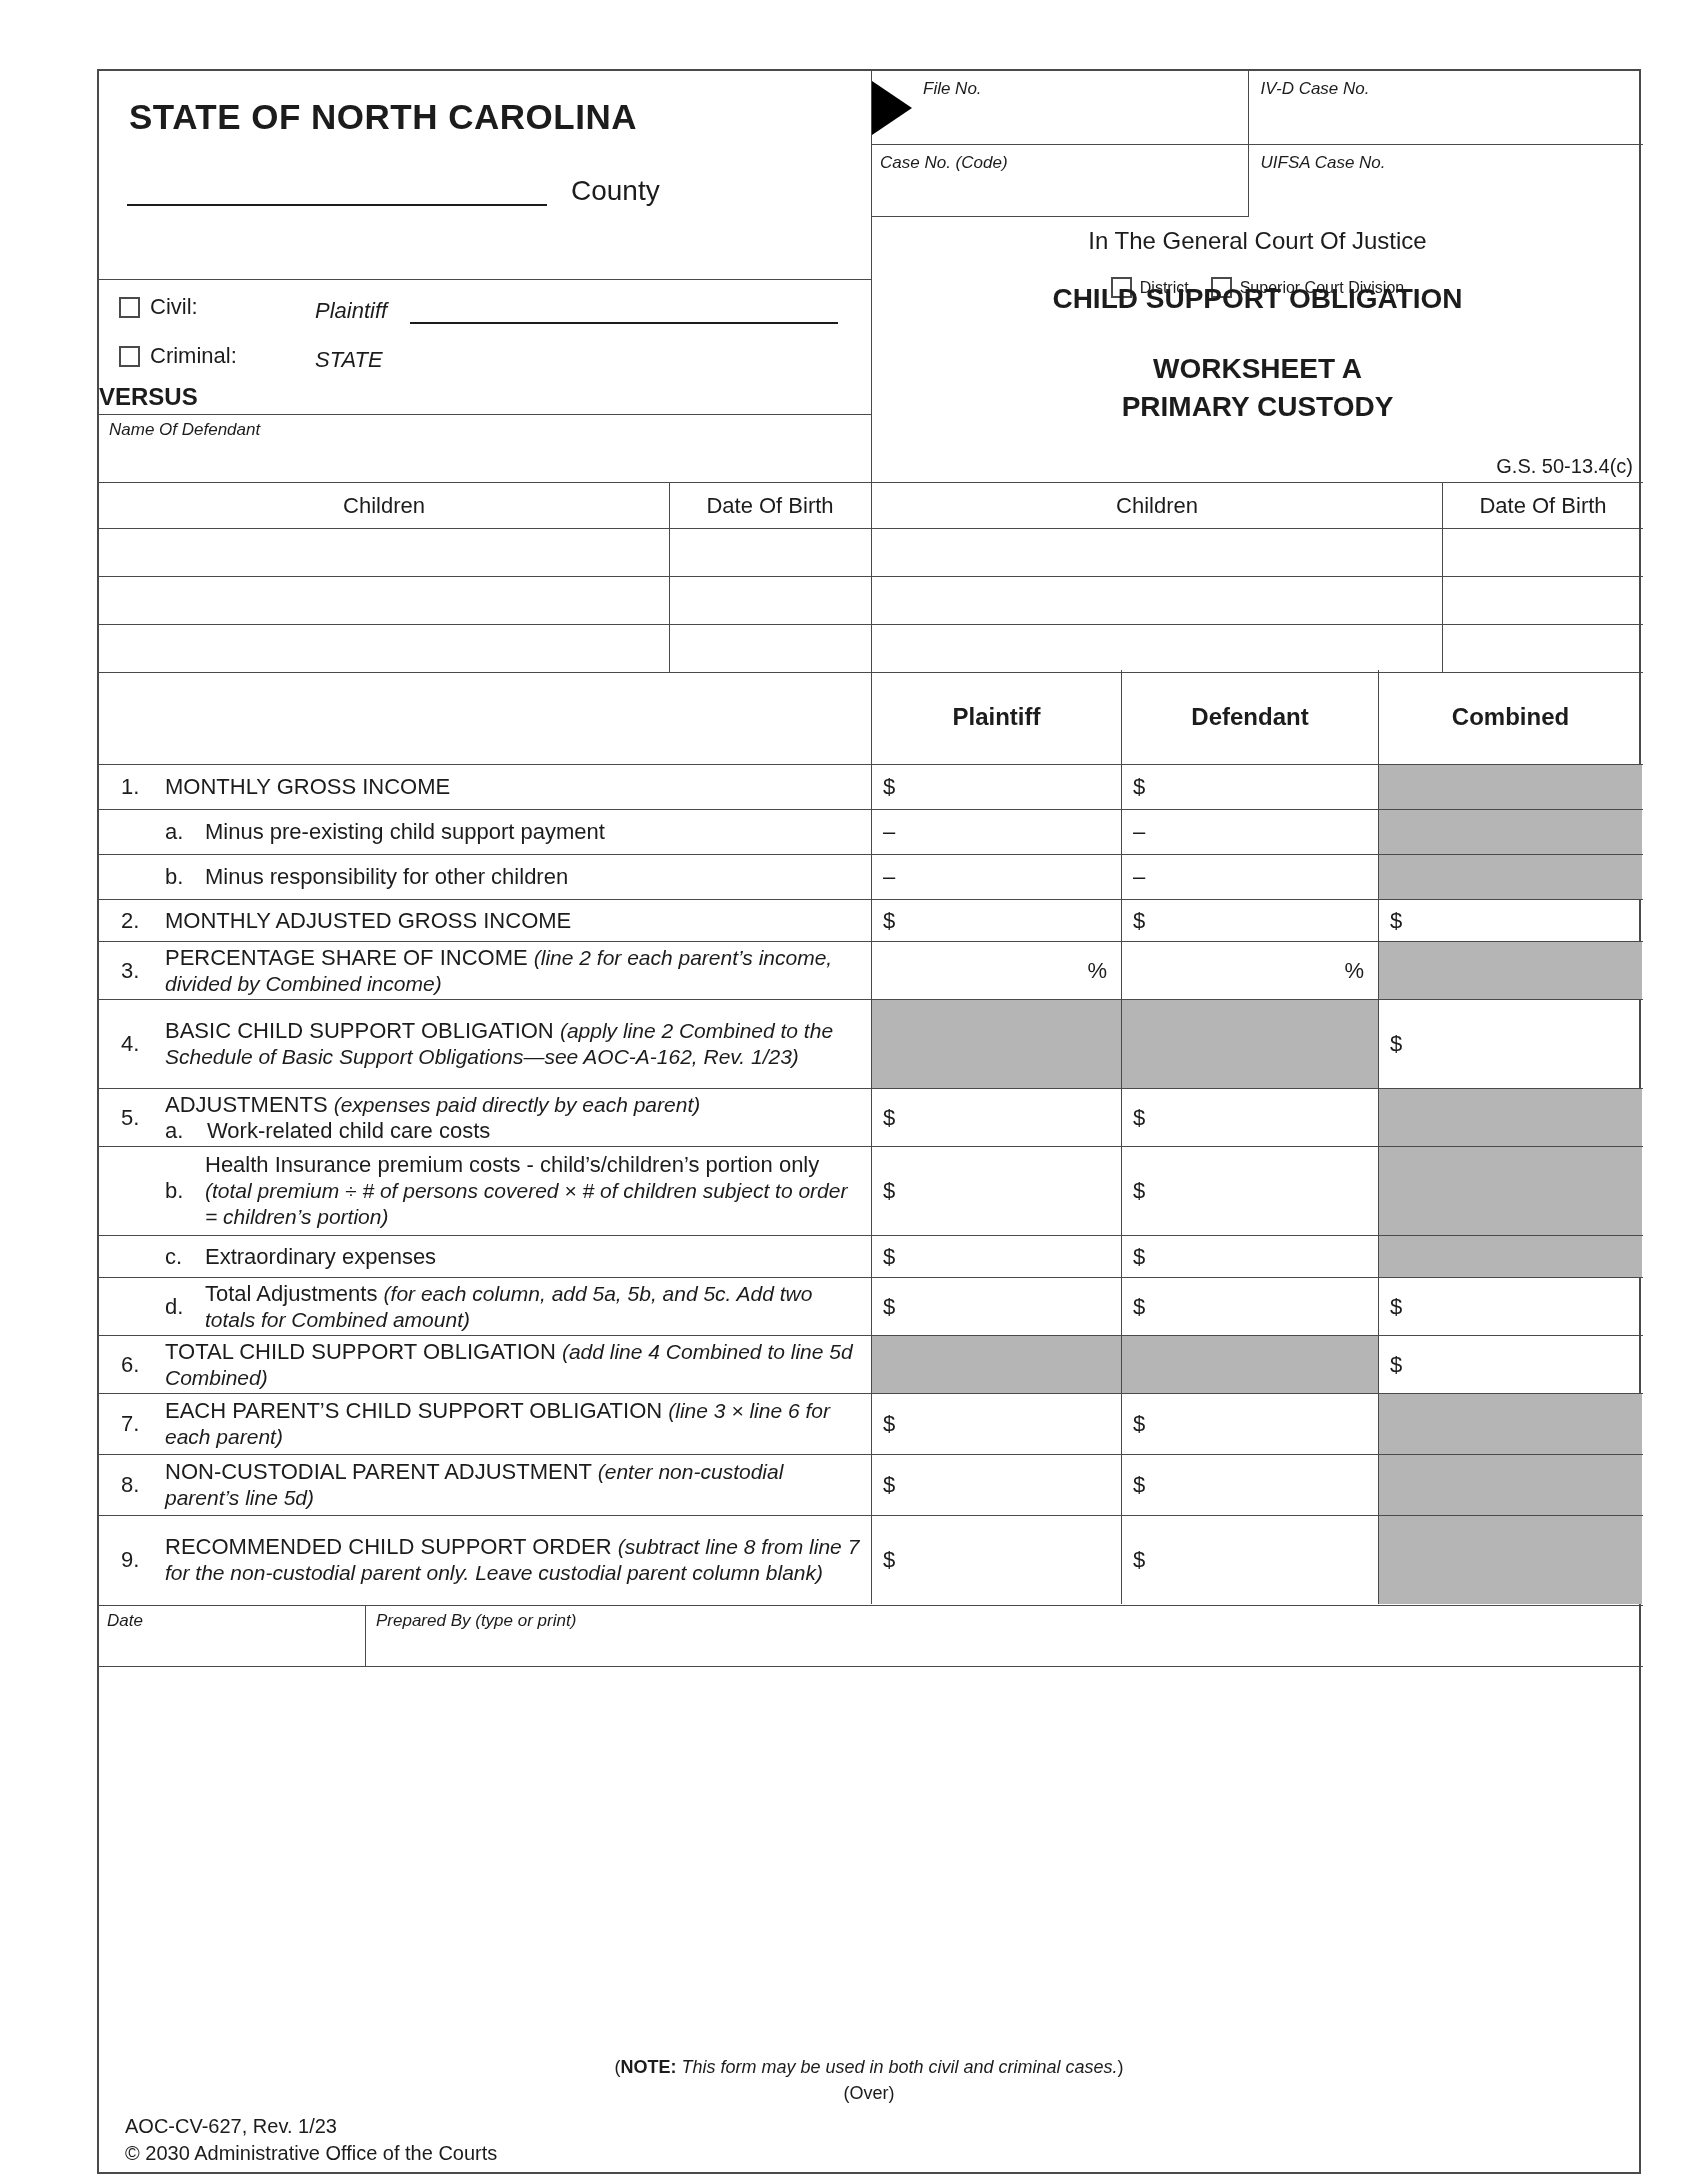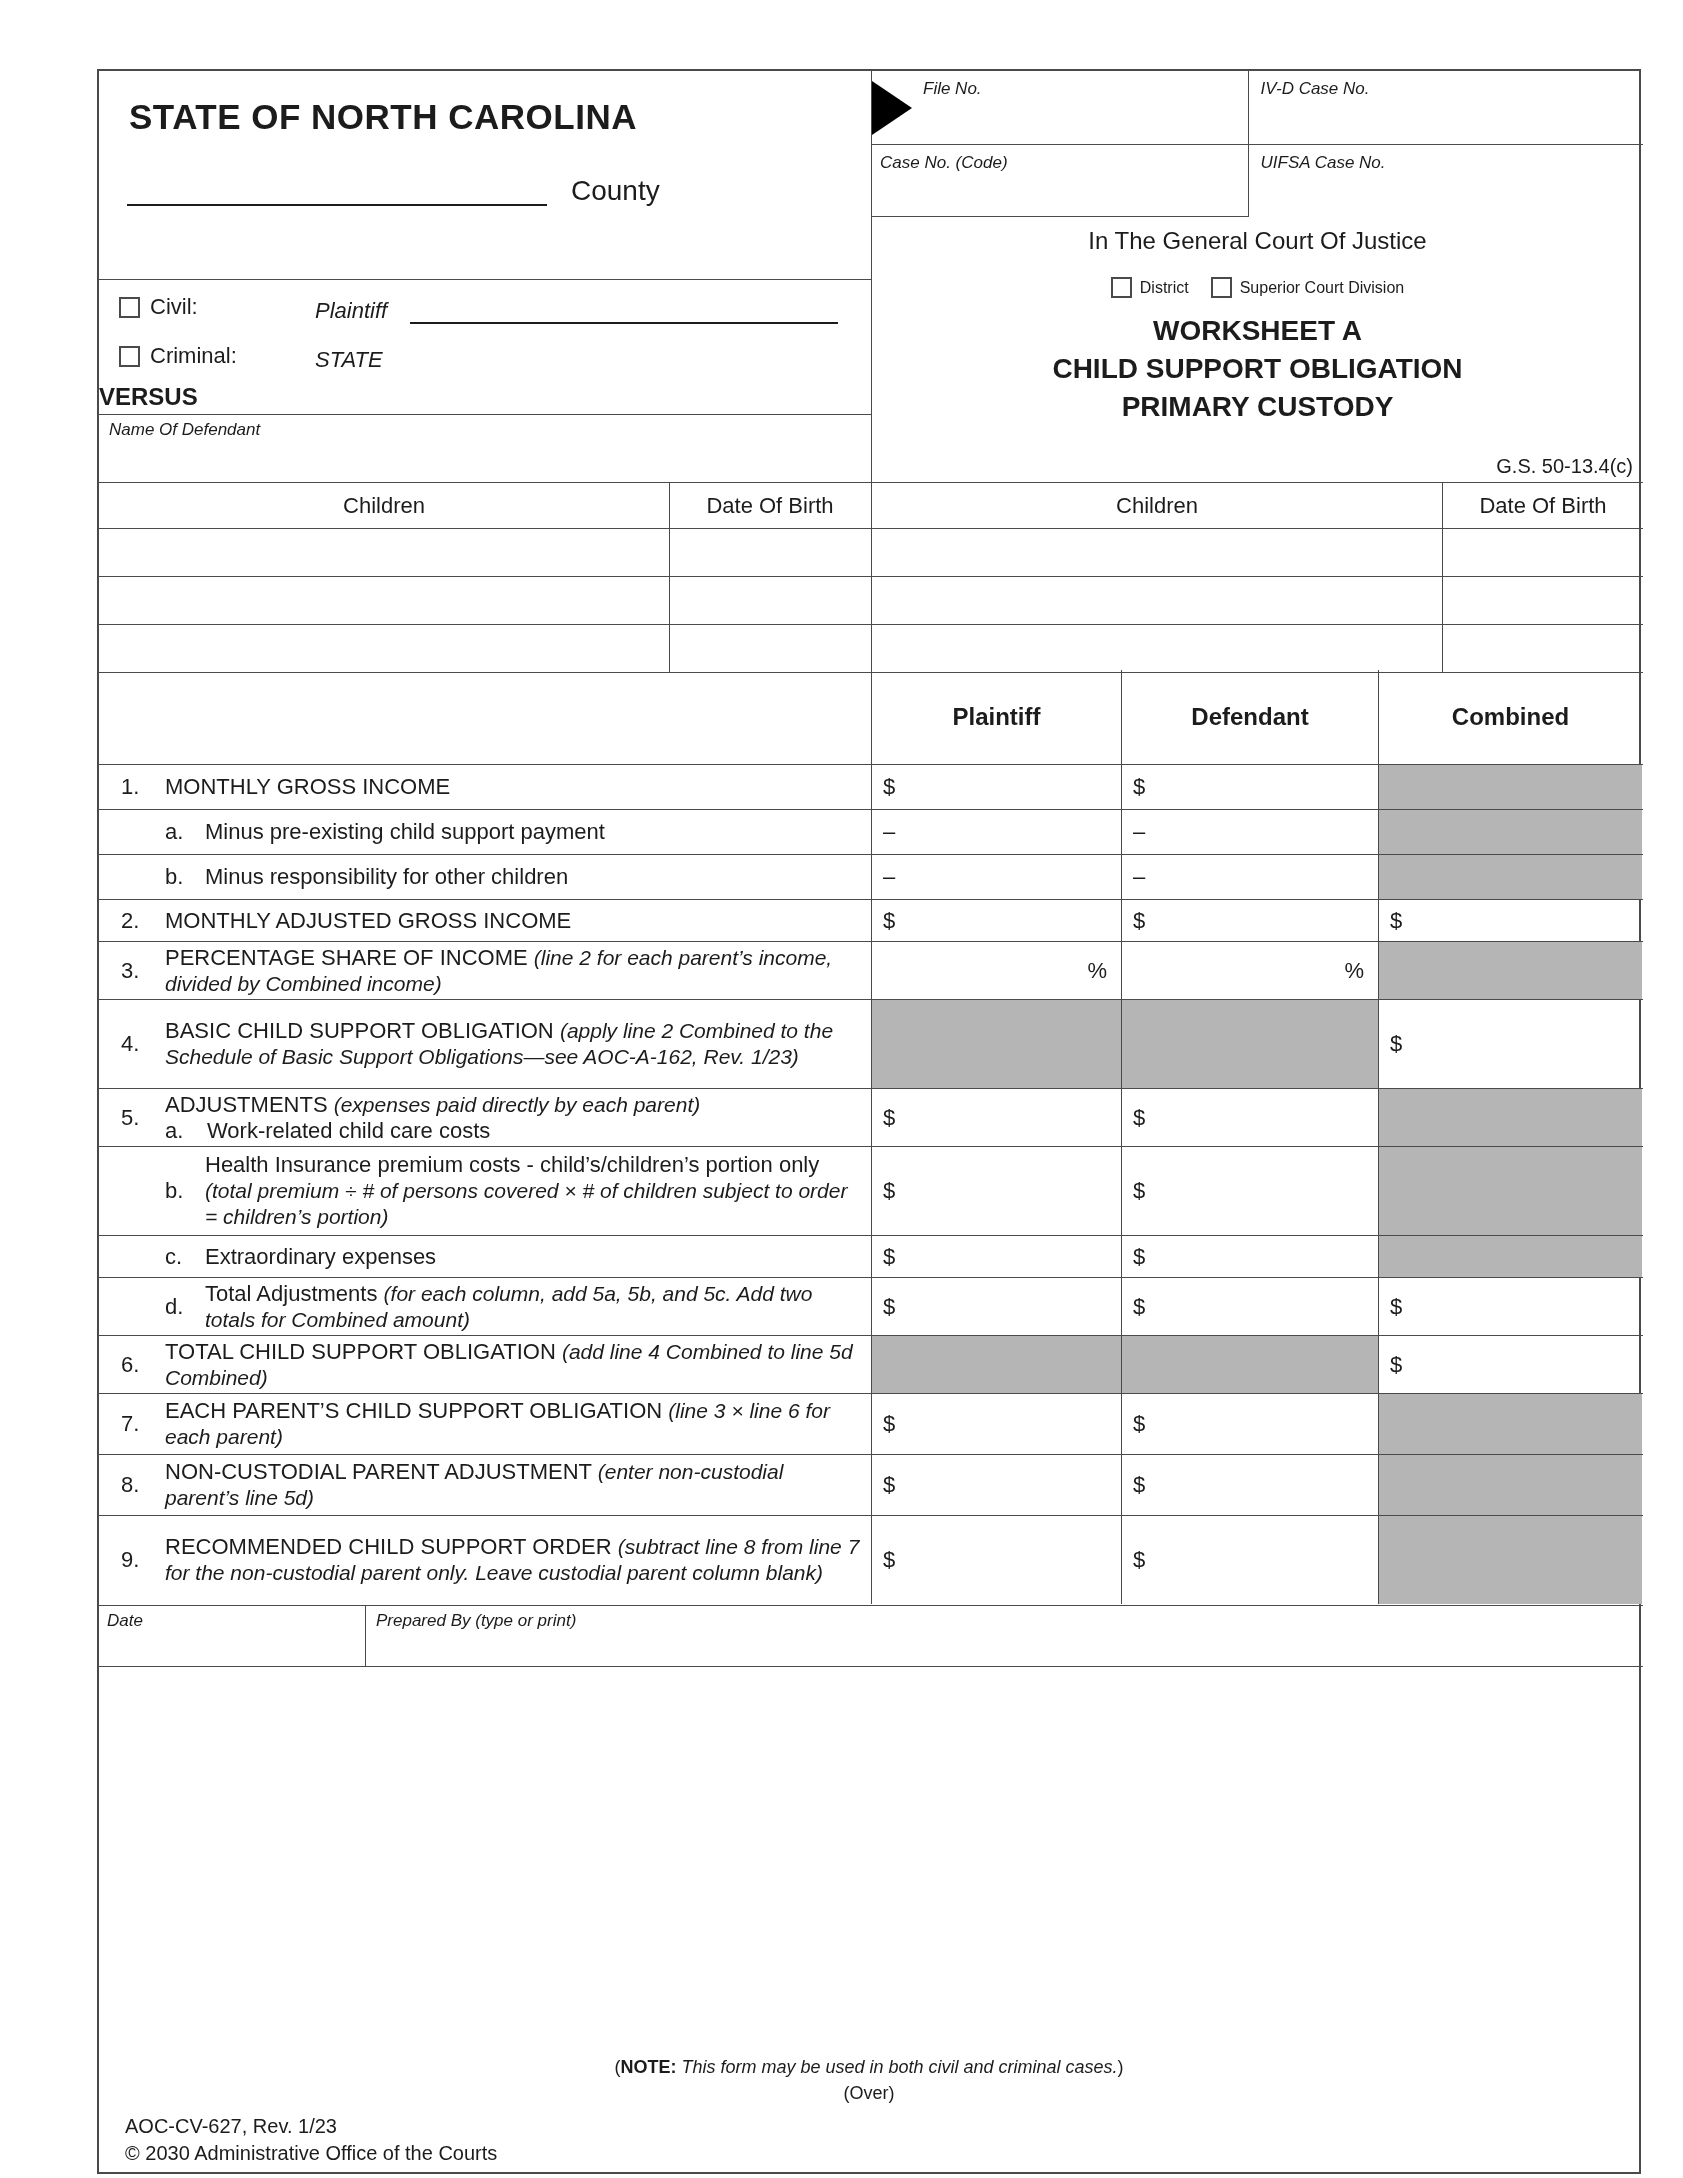--- a/index.html
+++ b/index.html
@@ -146,22 +146,22 @@
       <span class="cb-lab">Criminal:</span>
     </div>
     <span class="state-word">STATE</span>
     <div class="versus">VERSUS</div>
     <div class="defbox">
       <span class="flabel">Name Of Defendant</span>
     </div>
   </div>
 
   <div class="ws">
+    <div class="ws-t">CHILD SUPPORT OBLIGATION</div>
     <div class="ws-t ws-t1">WORKSHEET A</div>
-    <div class="ws-t">CHILD SUPPORT OBLIGATION</div>
     <div class="ws-t">PRIMARY CUSTODY</div>
     <div class="statute">G.S. 50-13.4(c)</div>
   </div>
 
   <div class="children">
     <div class="ch-half">
       <div class="ch-row head">
         <div class="ch-c1">Children</div>
         <div class="ch-c2">Date Of Birth</div>
       </div>

